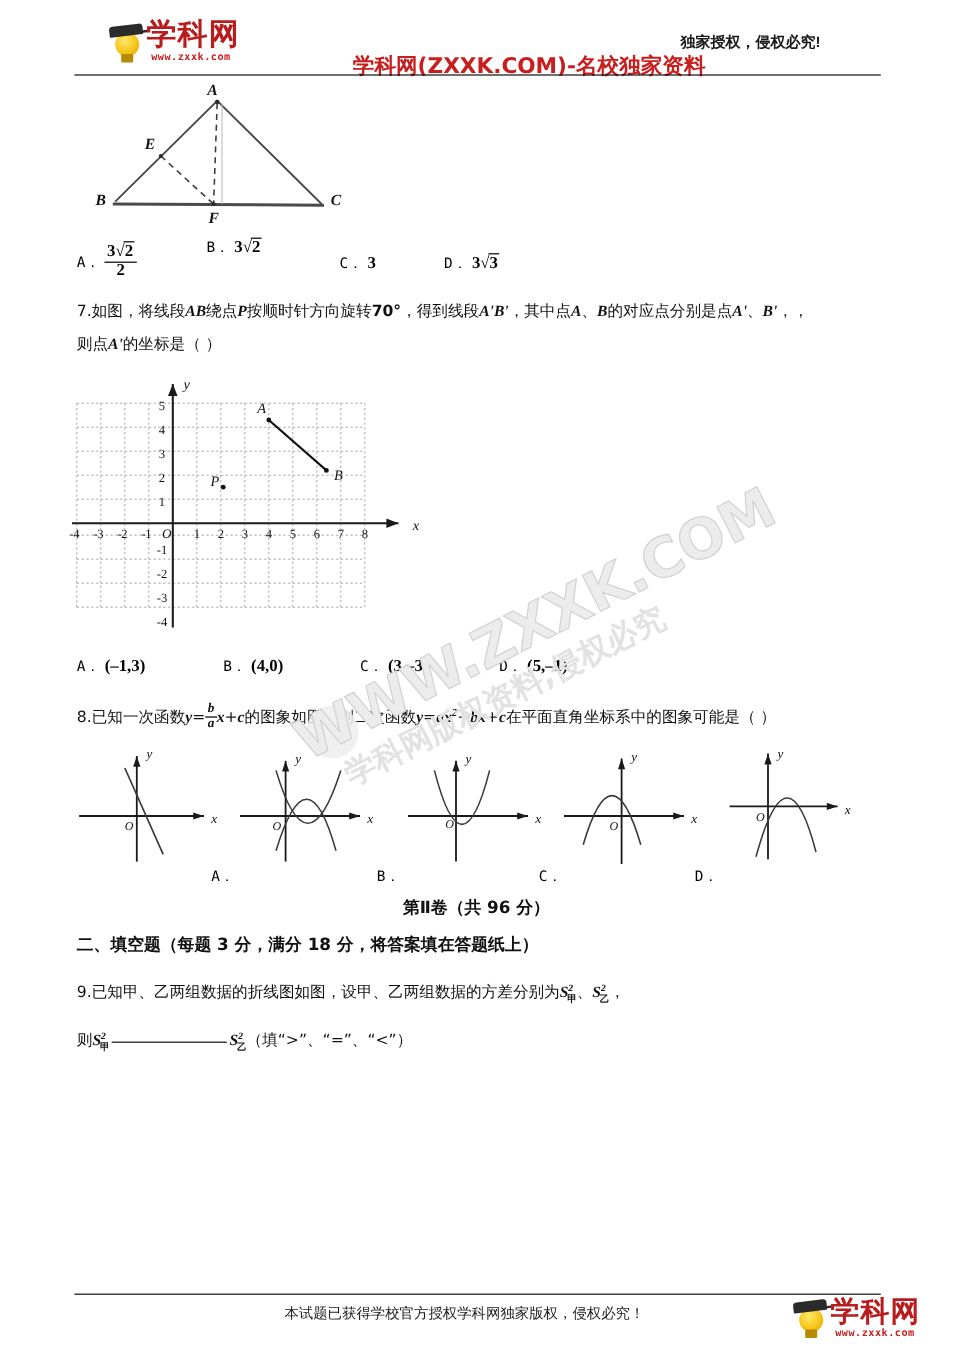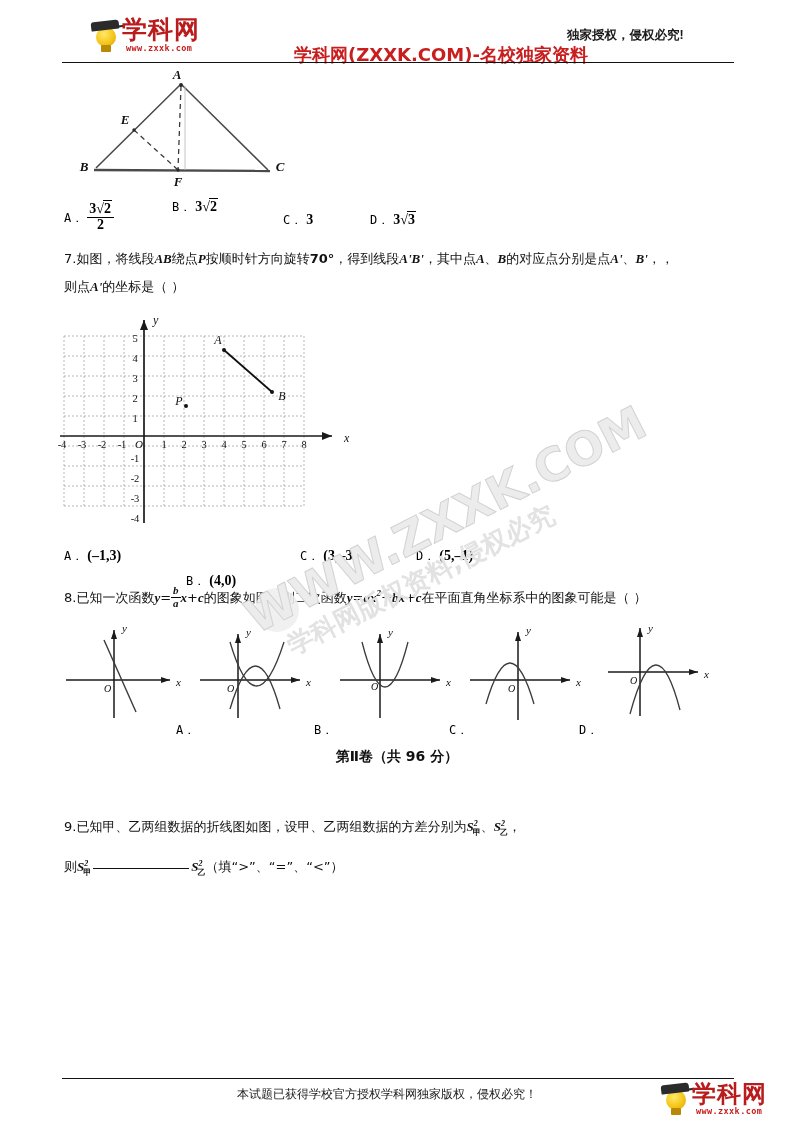--- a/index.html
+++ b/index.html
@@ -397,21 +397,21 @@
       <text x="158" y="36" font-family="Liberation Serif, serif" font-style="italic" font-size="12" fill="#111" text-anchor="middle">A</text>
       <text x="222" y="92" font-family="Liberation Serif, serif" font-style="italic" font-size="12" fill="#111" text-anchor="middle">B</text>
       <text x="119" y="97" font-family="Liberation Serif, serif" font-style="italic" font-size="12" fill="#111" text-anchor="middle">P</text>
     </svg>
   </div>
 
   <div class="abs" style="left:64px; top:546px;">
     <span class="opt-letter">A．</span>
     <span class="opt-val">(–1,3)</span>
   </div>
-  <div class="abs" style="left:186px; top:546px;margin-top:25px;">
+  <div class="abs" style="left:186px; top:546px;">
     <span class="opt-letter">B．</span>
     <span class="opt-val">(4,0)</span>
   </div>
   <div class="abs" style="left:300px; top:546px;">
     <span class="opt-letter">C．</span>
     <span class="opt-val">(3,–3)</span>
   </div>
   <div class="abs" style="left:416px; top:546px;">
     <span class="opt-letter">D．</span>
     <span class="opt-val">(5,–1)</span>
@@ -486,20 +486,21 @@
       <text x="22" y="62" font-family="Liberation Serif, serif" font-style="italic" font-size="10" fill="#111">O</text>
     </svg>
   </div>
 
   <div class="abs opt-letter" style="left:176px; top:722px;">A．</div>
   <div class="abs opt-letter" style="left:314px; top:722px;">B．</div>
   <div class="abs opt-letter" style="left:449px; top:722px;">C．</div>
   <div class="abs opt-letter" style="left:579px; top:722px;">D．</div>
 
   <div class="abs cn" style="left:0; top:748px; width:794px; text-align:center; font-size:14px; font-weight:bold;">第Ⅱ卷（共 96 分）</div>
+  <div class="abs cn" style="left:64px; top:779px; font-size:14px; font-weight:bold;">二、填空题（每题 3 分，满分 18 分，将答案填在答题纸上）</div>
 
   <div class="abs cn" style="left:64px; top:818px;">
     <span>9.已知甲、乙两组数据的折线图如图，设甲、乙两组数据的方差分别为</span><span class="mi" style="position:relative;"><span>S</span><sup style="font-size:8px;">2</sup><sub style="font-size:8px; font-family:'DejaVu Sans',sans-serif; font-style:normal; margin-left:-5px;">甲</sub></span><span>、</span><span class="mi" style="position:relative;"><span>S</span><sup style="font-size:8px;">2</sup><sub style="font-size:8px; font-family:'DejaVu Sans',sans-serif; font-style:normal; margin-left:-5px;">乙</sub></span><span>，</span>
   </div>
   <div class="abs cn" style="left:64px; top:858px;">
     <span>则</span><span class="mi" style="position:relative;"><span>S</span><sup style="font-size:8px;">2</sup><sub style="font-size:8px; font-family:'DejaVu Sans',sans-serif; font-style:normal; margin-left:-5px;">甲</sub></span><span style="display:inline-block; width:96px; border-bottom:1.3px solid #111; margin:0 2px; vertical-align:2px;"></span><span class="mi" style="position:relative;"><span>S</span><sup style="font-size:8px;">2</sup><sub style="font-size:8px; font-family:'DejaVu Sans',sans-serif; font-style:normal; margin-left:-5px;">乙</sub></span><span>（填“&gt;”、“=”、“&lt;”）</span>
   </div>
 
   <div class="watermark">
     <div class="wm-badge"></div>

